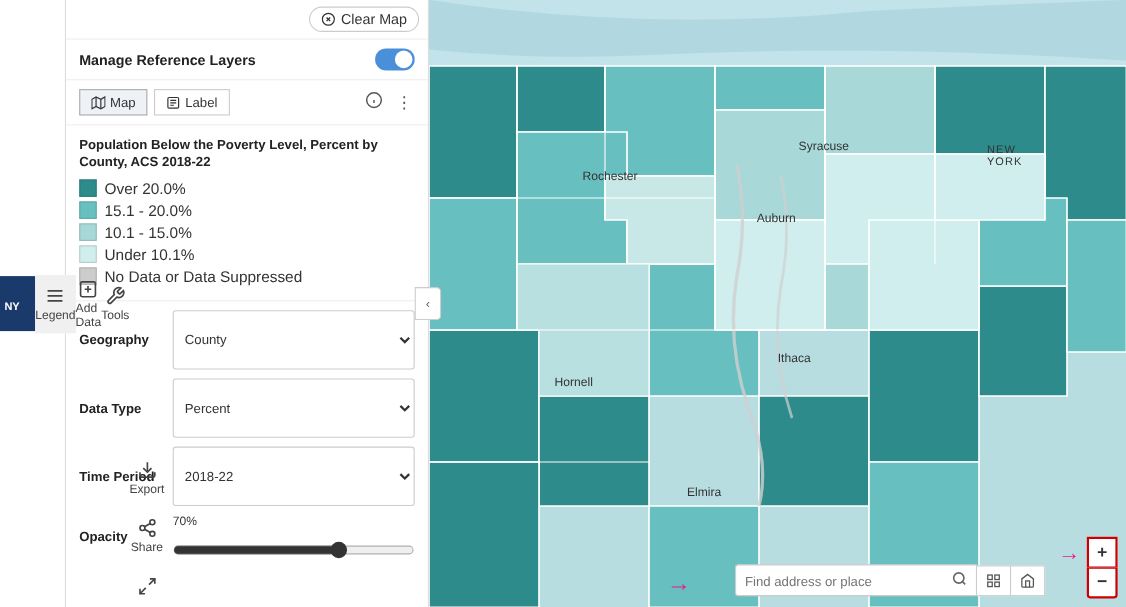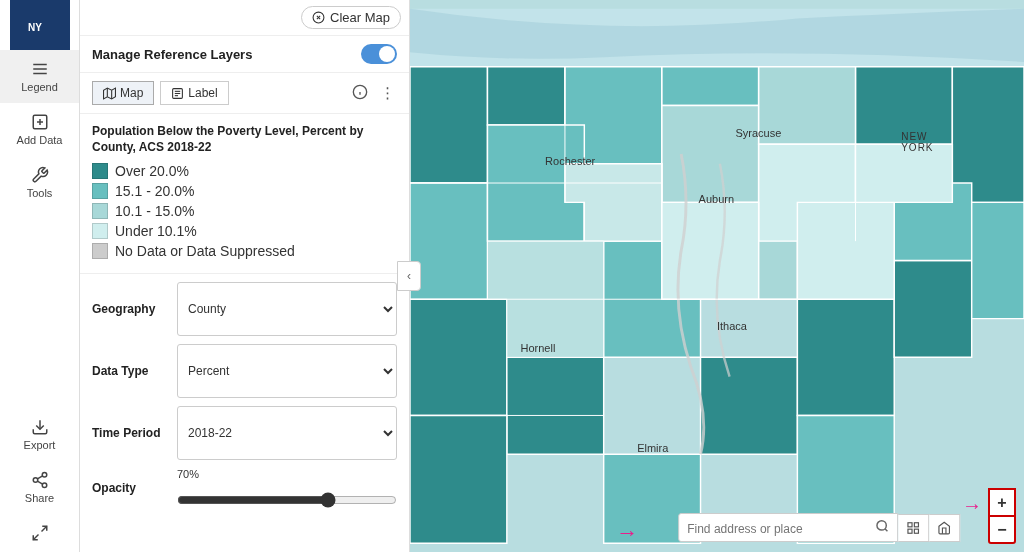--- a/index.html
+++ b/index.html
@@ -1,23 +1,23 @@
 <!DOCTYPE html>
 <html><head>
   <meta charset="utf-8">
   <style>
     * { margin: 0; padding: 0; box-sizing: border-box; }
     body { font-family: Arial, sans-serif; width: 1024px; height: 552px; overflow: hidden; display: flex; }
 
     
     .sidebar {
-      width: 80px;
-      background: #fff;
-      display: flex;
-      flex-direction: column;
+      width: 60px;
+      background: #fff;
+      display: flex;
+      flex-direction: row;
       align-items: center;
       border-right: 1px solid #ddd;
       z-index: 10;
       flex-shrink: 0;
     }
     .sidebar-logo {
       width: 60px;
       height: 50px;
       display: flex;
       align-items: center;

